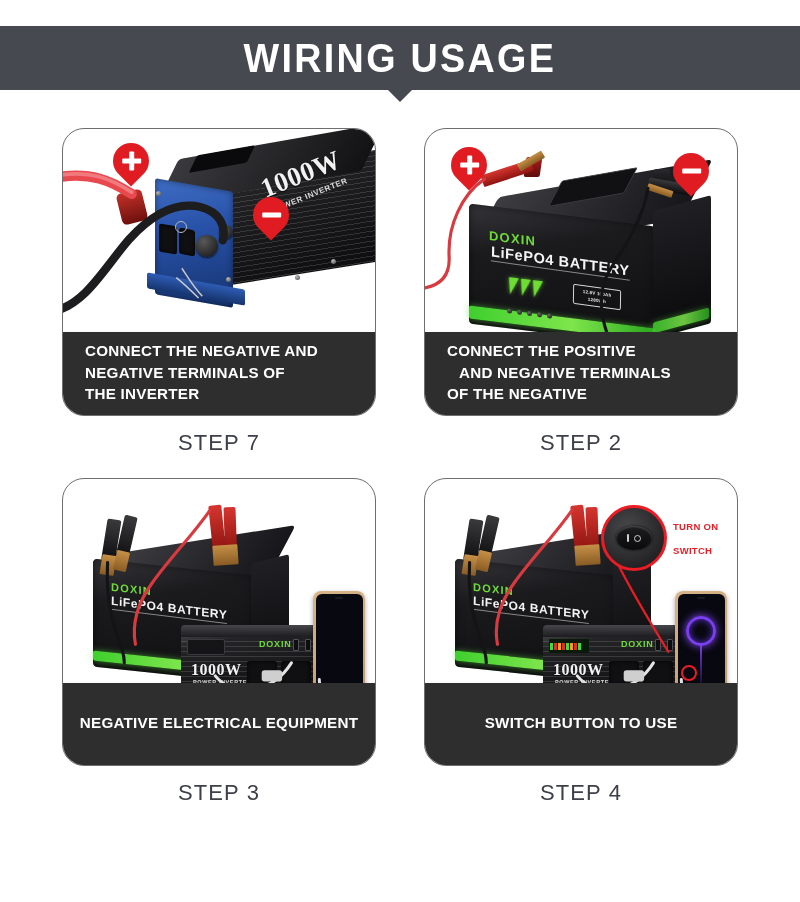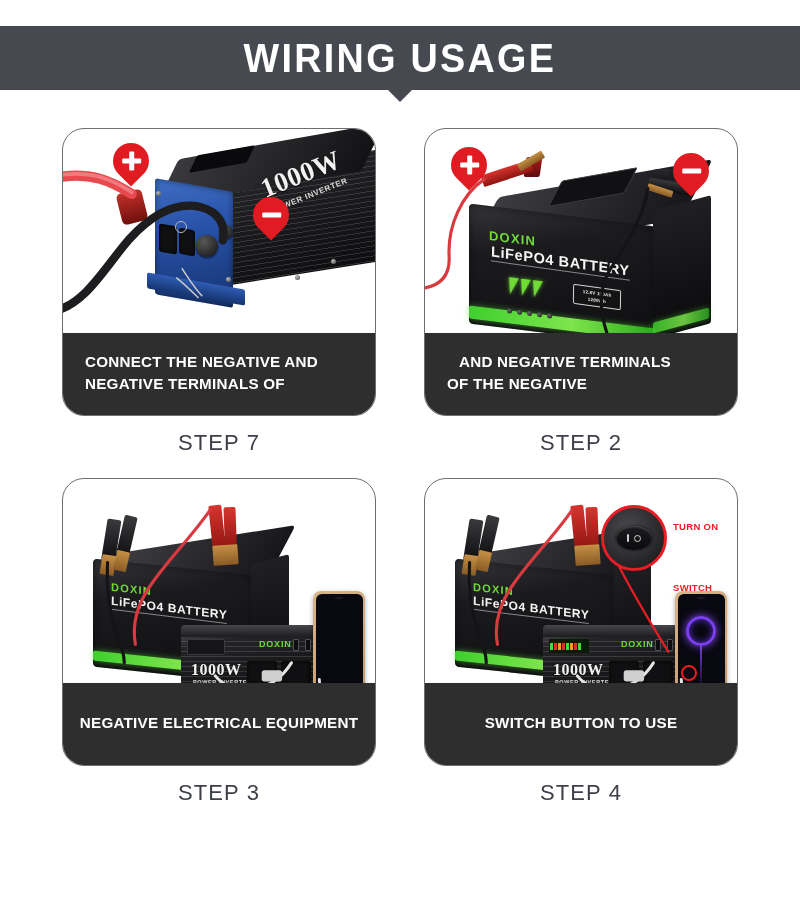--- a/index.html
+++ b/index.html
@@ -483,20 +483,21 @@
           <i></i>
         </div>
         <div class="pin" style="left:190px;top:68px;">
           <i></i>
         </div>
       </div>
 
       <div class="caption">
         <div class="caption-line">CONNECT THE NEGATIVE AND</div>
         <div class="caption-line">NEGATIVE TERMINALS OF</div>
+        <div class="caption-line">THE INVERTER</div>
       </div>
     </div>
     <div class="step-label">STEP 7</div>
   </div>
 
   <div class="card">
     <div class="card-frame">
       <div class="photo">
 
         <div class="bat-top" style="left:58px;top:52px;width:214px;height:54px;transform:skewY(-10deg) skewX(-30deg);"></div>
@@ -544,20 +545,21 @@
 
         <div class="pin plus" style="left:26px;top:18px;">
           <i></i>
         </div>
         <div class="pin" style="left:248px;top:24px;">
           <i></i>
         </div>
       </div>
 
       <div class="caption">
+        <div class="caption-line">CONNECT THE POSITIVE</div>
         <div class="caption-line indent">AND NEGATIVE TERMINALS</div>
         <div class="caption-line">OF THE NEGATIVE</div>
       </div>
     </div>
     <div class="step-label">STEP 2</div>
   </div>
 
   <div class="card">
     <div class="card-frame">
       <div class="photo">
@@ -693,21 +695,21 @@
           <path d="M208 92 C 224 124, 246 160, 262 186" stroke="#ec1c24" stroke-width="2.4" fill="none" stroke-linecap="round"></path>
         </svg>
 
         <div class="callout" style="left:176px;top:26px;">
           <div class="rocker">
             <div class="mark-i"></div>
             <div class="mark-o"></div>
           </div>
         </div>
         <div class="callout-text" style="left:248px;top:42px;">TURN ON</div>
-        <div class="callout-text" style="left:248px;top:66px;margin-top:37px;">SWITCH</div>
+        <div class="callout-text" style="left:248px;top:66px;">SWITCH</div>
       </div>
 
       <div class="caption center">
         <div class="caption-line">SWITCH BUTTON TO USE</div>
       </div>
     </div>
     <div class="step-label">STEP 4</div>
   </div>
 
 </div>

